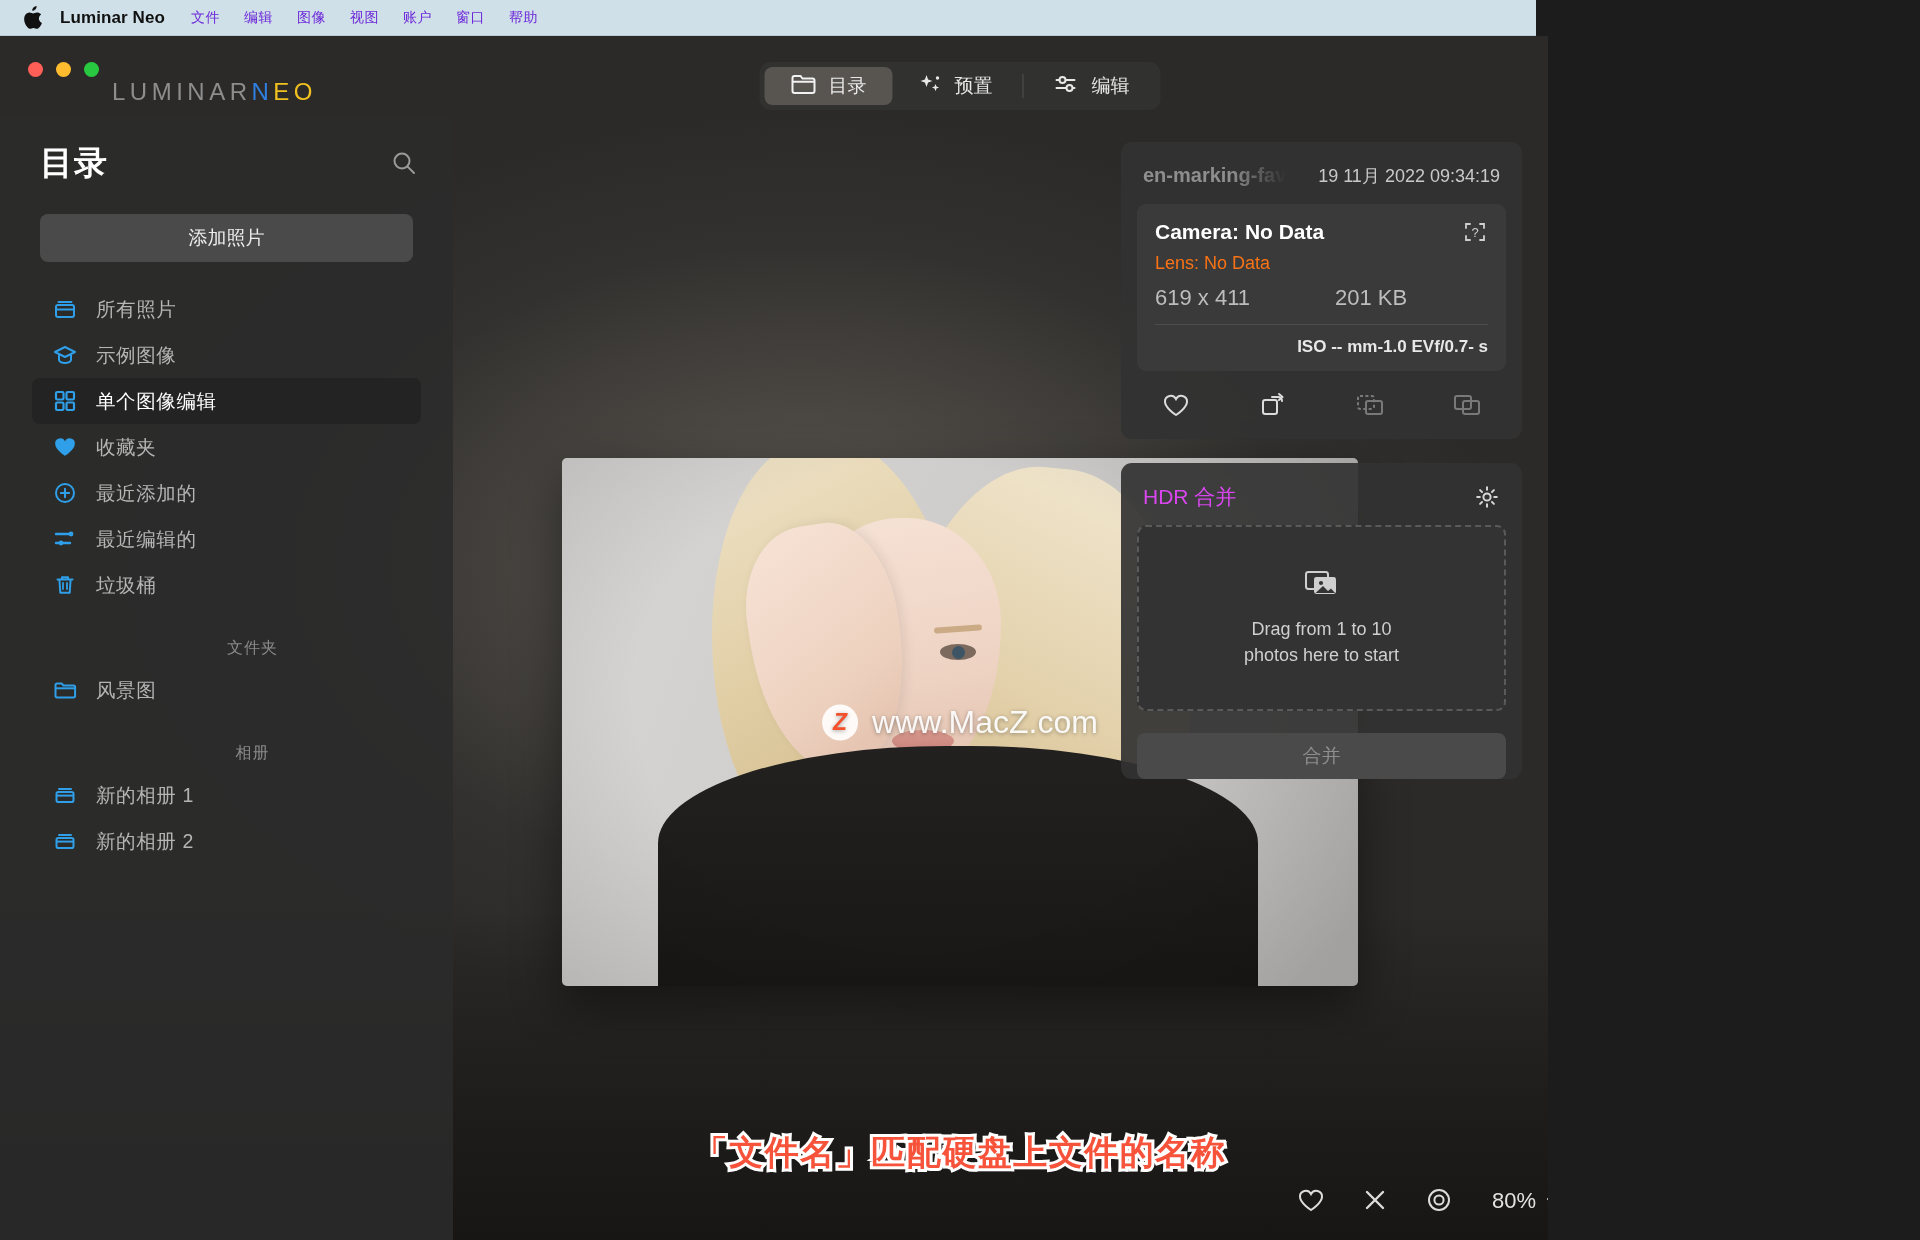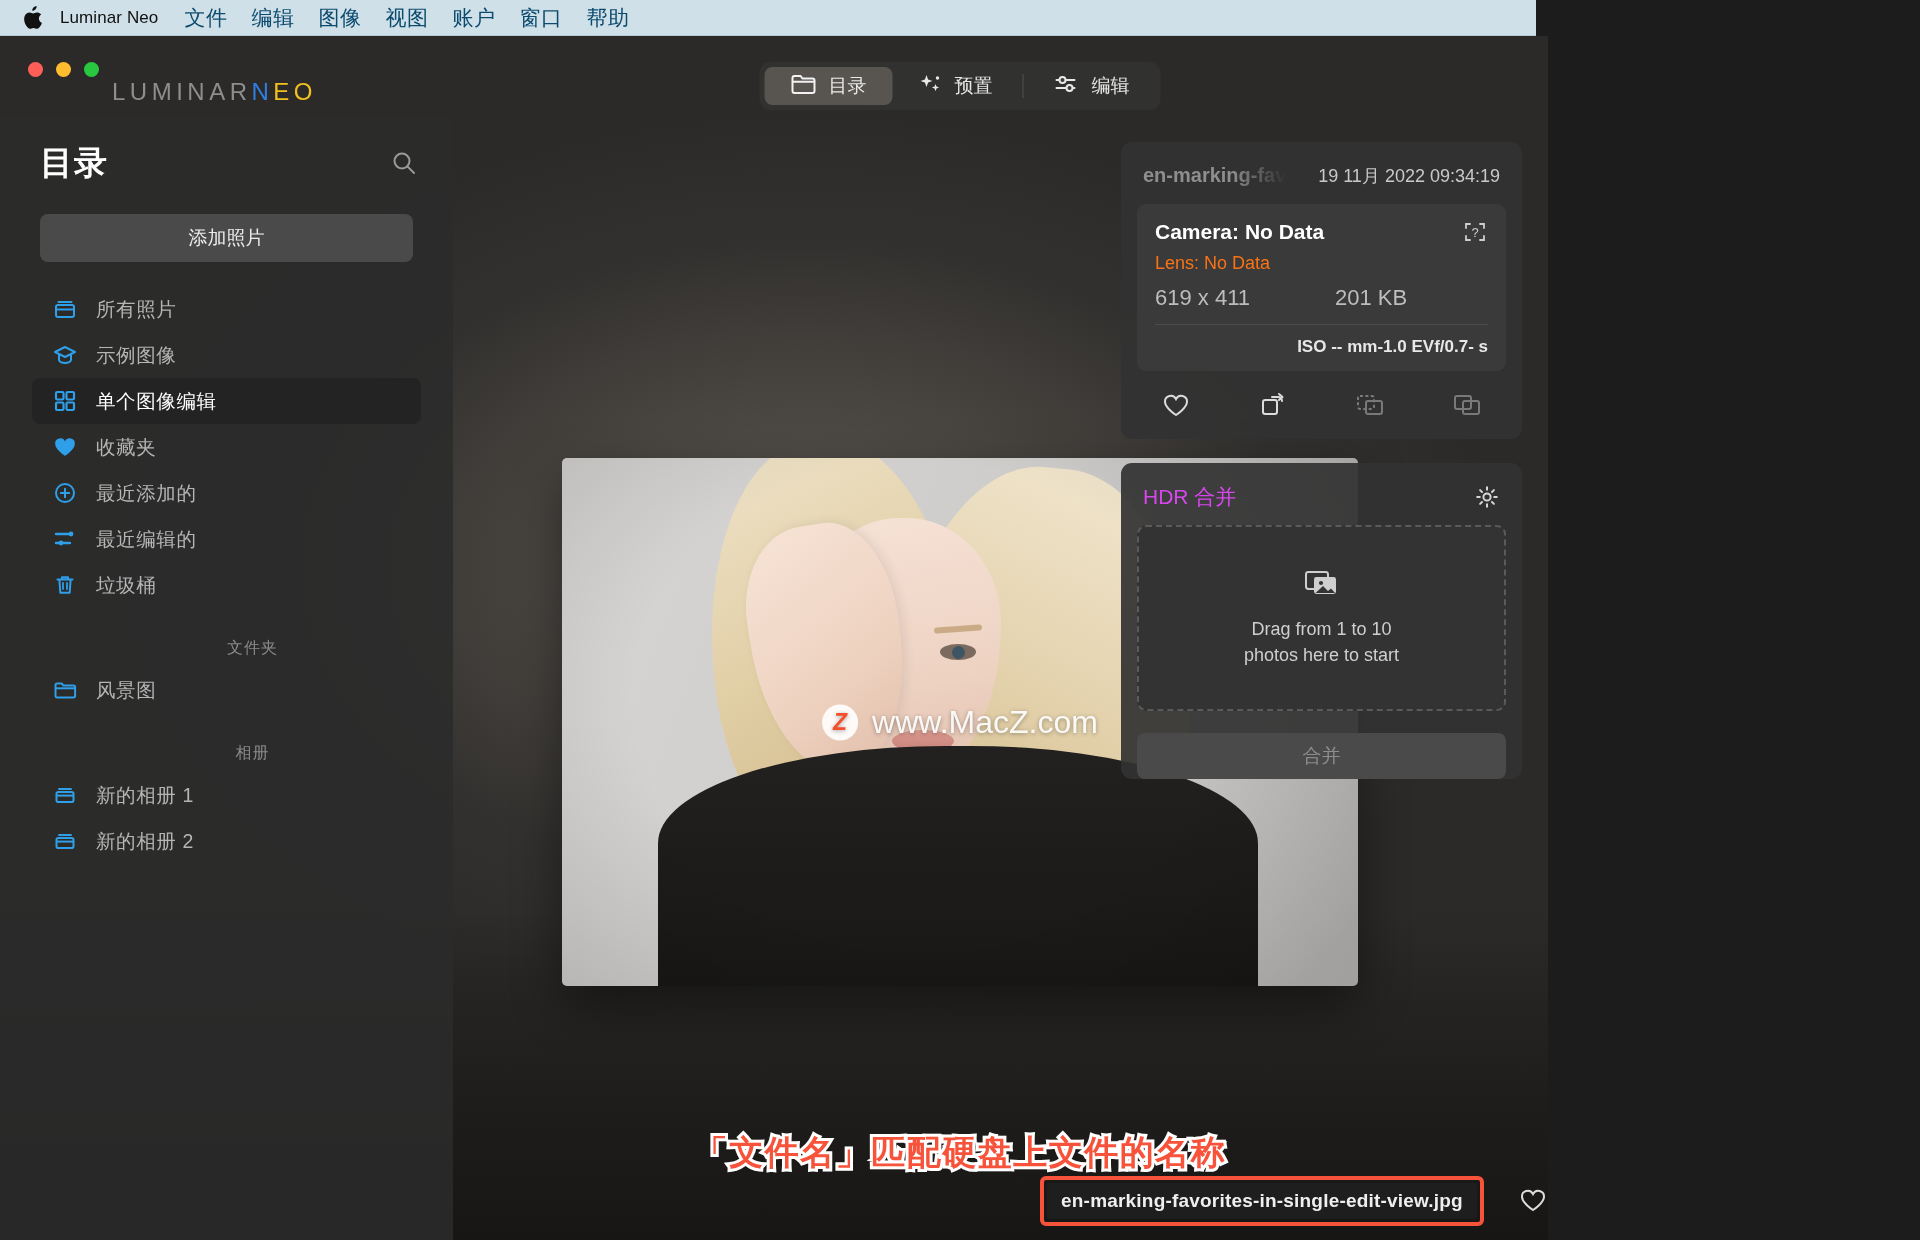--- a/index.html
+++ b/index.html
@@ -20,25 +20,25 @@
     z-index: 60;
     border-bottom: 1px solid #b9ccd6;
   }
   .menubar-right-fill {
     position: absolute; top:0; left: 1536px;
     width: 384px; height: 36px; background:#1c1c1c; z-index:60;
   }
   .apple-logo { width: 20px; height: 24px; margin-right: 18px; position: relative; display:block; }
   .apple-logo svg { display:block; }
   .menu-app-name {
-    font-size: 17px; font-weight: normal; color: #111;
+    font-size: 17px; font-weight: bold; color: #111;
     margin-right: 26px; letter-spacing: .1px;
   }
   .menu-item {
-    font-size: 21px; color: #0c4a6e; margin-right: 24px;
+    font-size: 14px; color: #6d28d9; margin-right: 24px;
     letter-spacing: .5px; white-space: nowrap;
   }
 
   
   .app {
     position: absolute; top: 36px; left: 0;
     width: 1548px; height: 1204px;
     background: #2a2a2a;
     overflow: hidden;
   }
@@ -558,23 +558,20 @@
       </div>
       <div class="watermark">
         <span class="wm-badge">Z</span>
         <span>www.MacZ.com</span>
       </div>
     </div>
 
     <div class="annotation">「文件名」匹配硬盘上文件的名称</div>
 
     <div class="bottombar">
-      <div class="filename-box">
-        <div class="filename">en-marking-favorites-in-single-edit-view.jpg</div>
-      </div>
       <span class="bb-icon">
         <svg width="30" height="28" viewBox="0 0 30 28">
             <path d="M15 24S4 17 4 10.8A5.8 5.8 0 0 1 15 8a5.8 5.8 0 0 1 11 2.8C26 17 15 24 15 24z" fill="none" stroke="#dcdcdc" stroke-width="2"></path>
           </svg>
       </span>
       <span class="bb-icon">
         <svg width="30" height="28" viewBox="0 0 30 28">
             <path d="M7 6l16 16M23 6 7 22" stroke="#dcdcdc" stroke-width="2.4" stroke-linecap="round"></path>
           </svg>
       </span>

